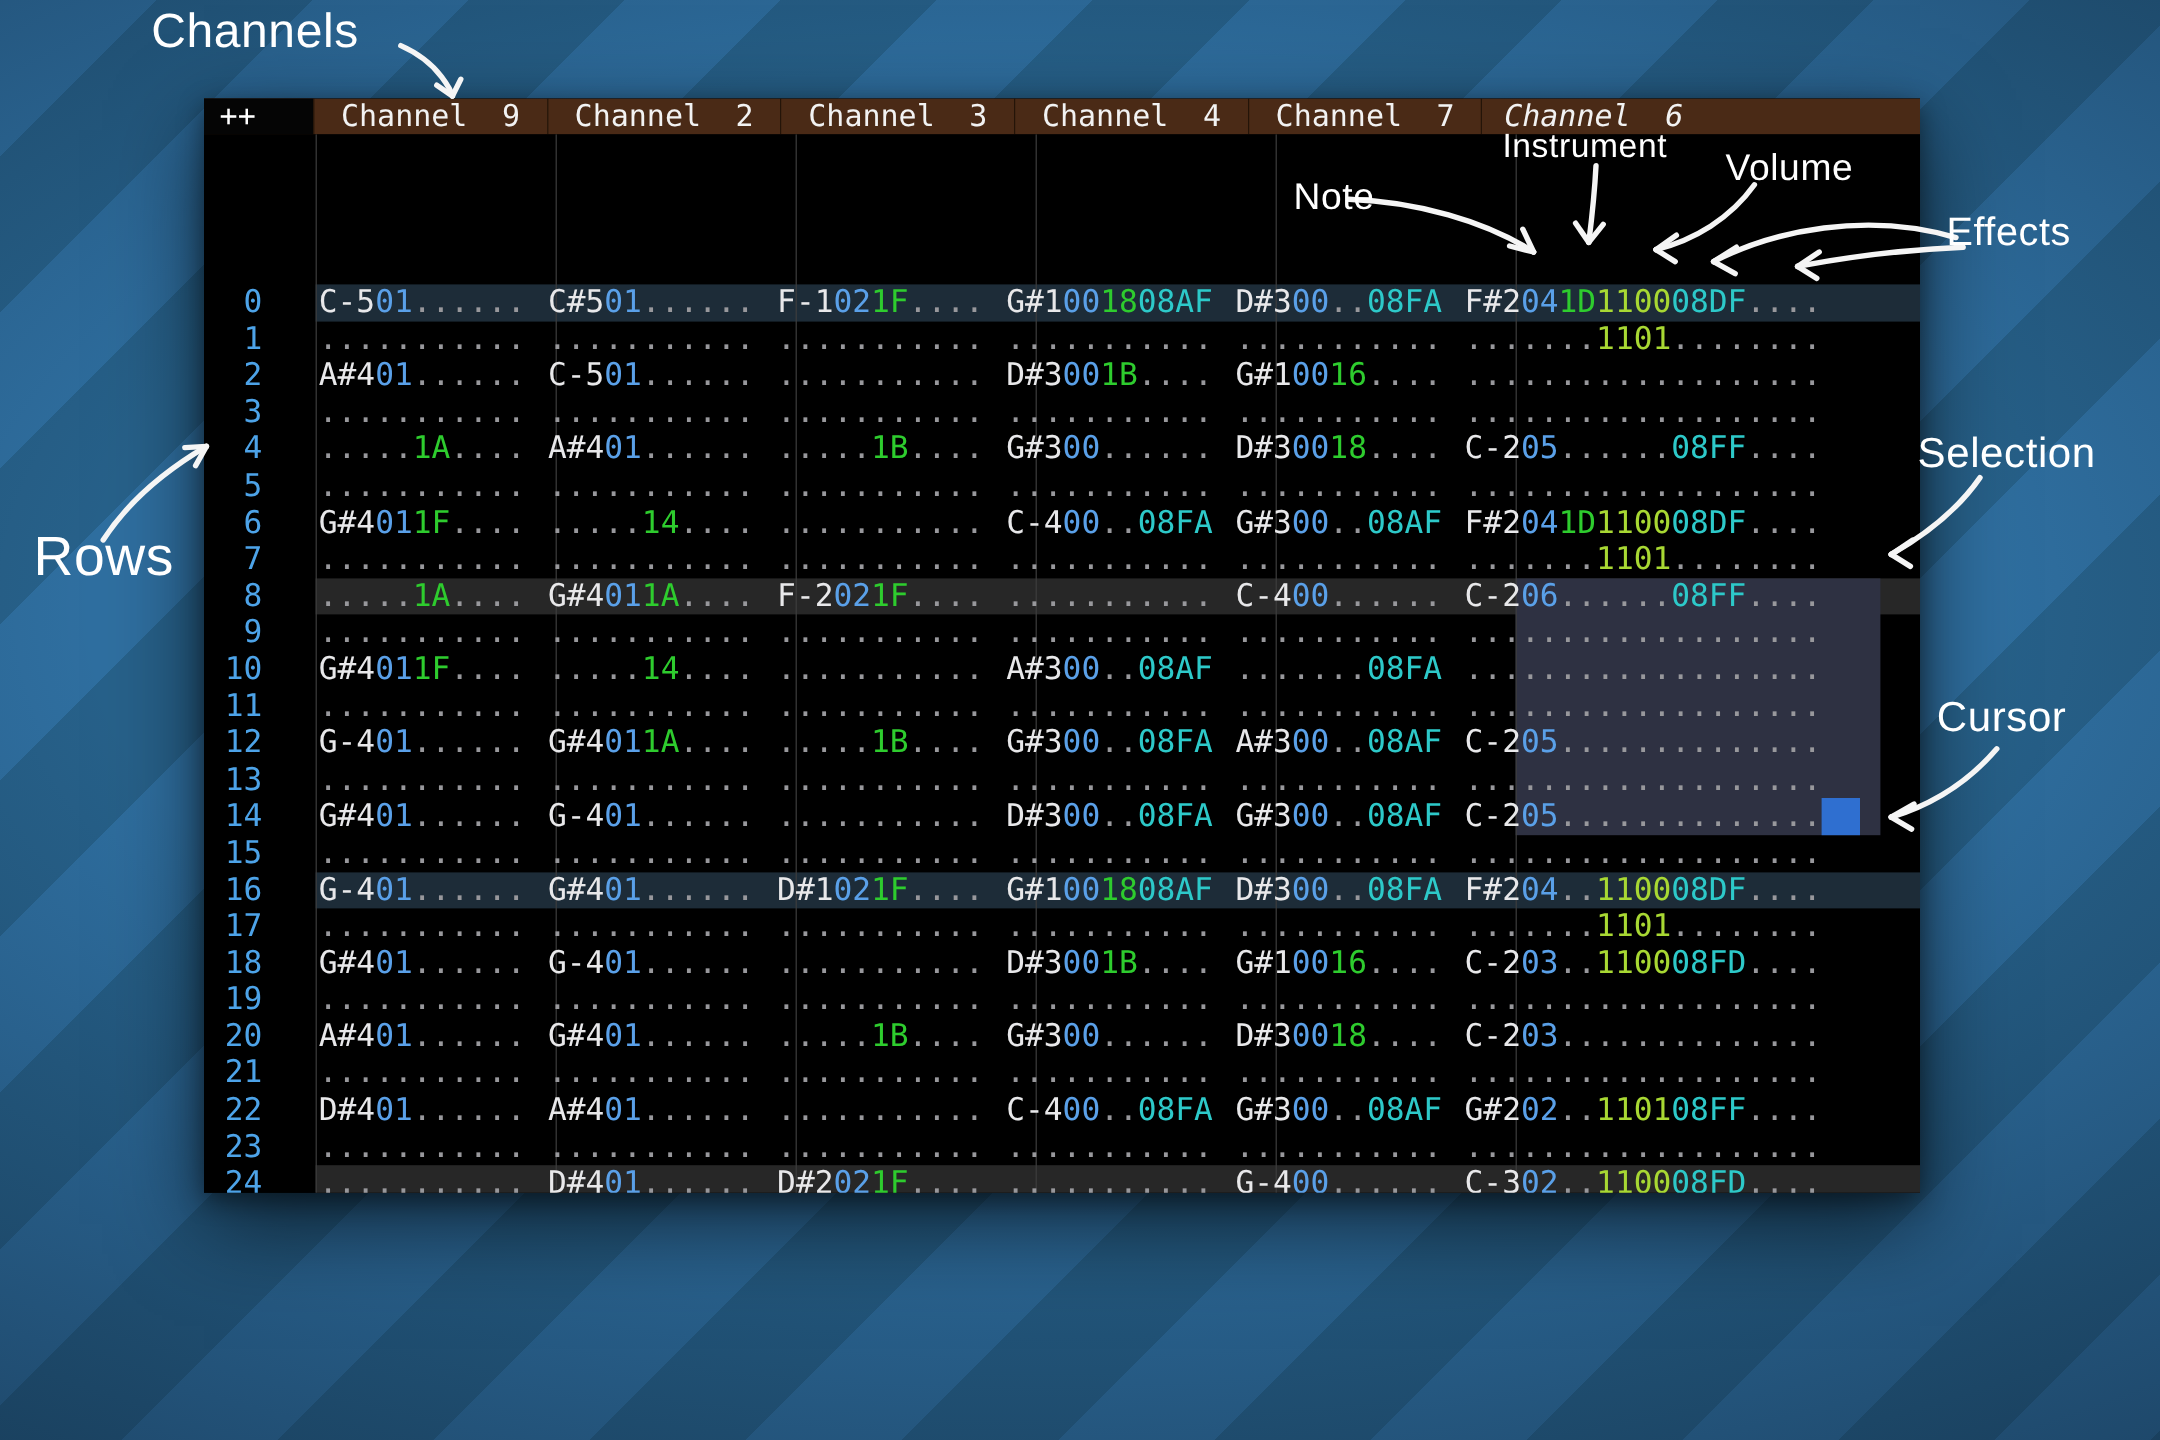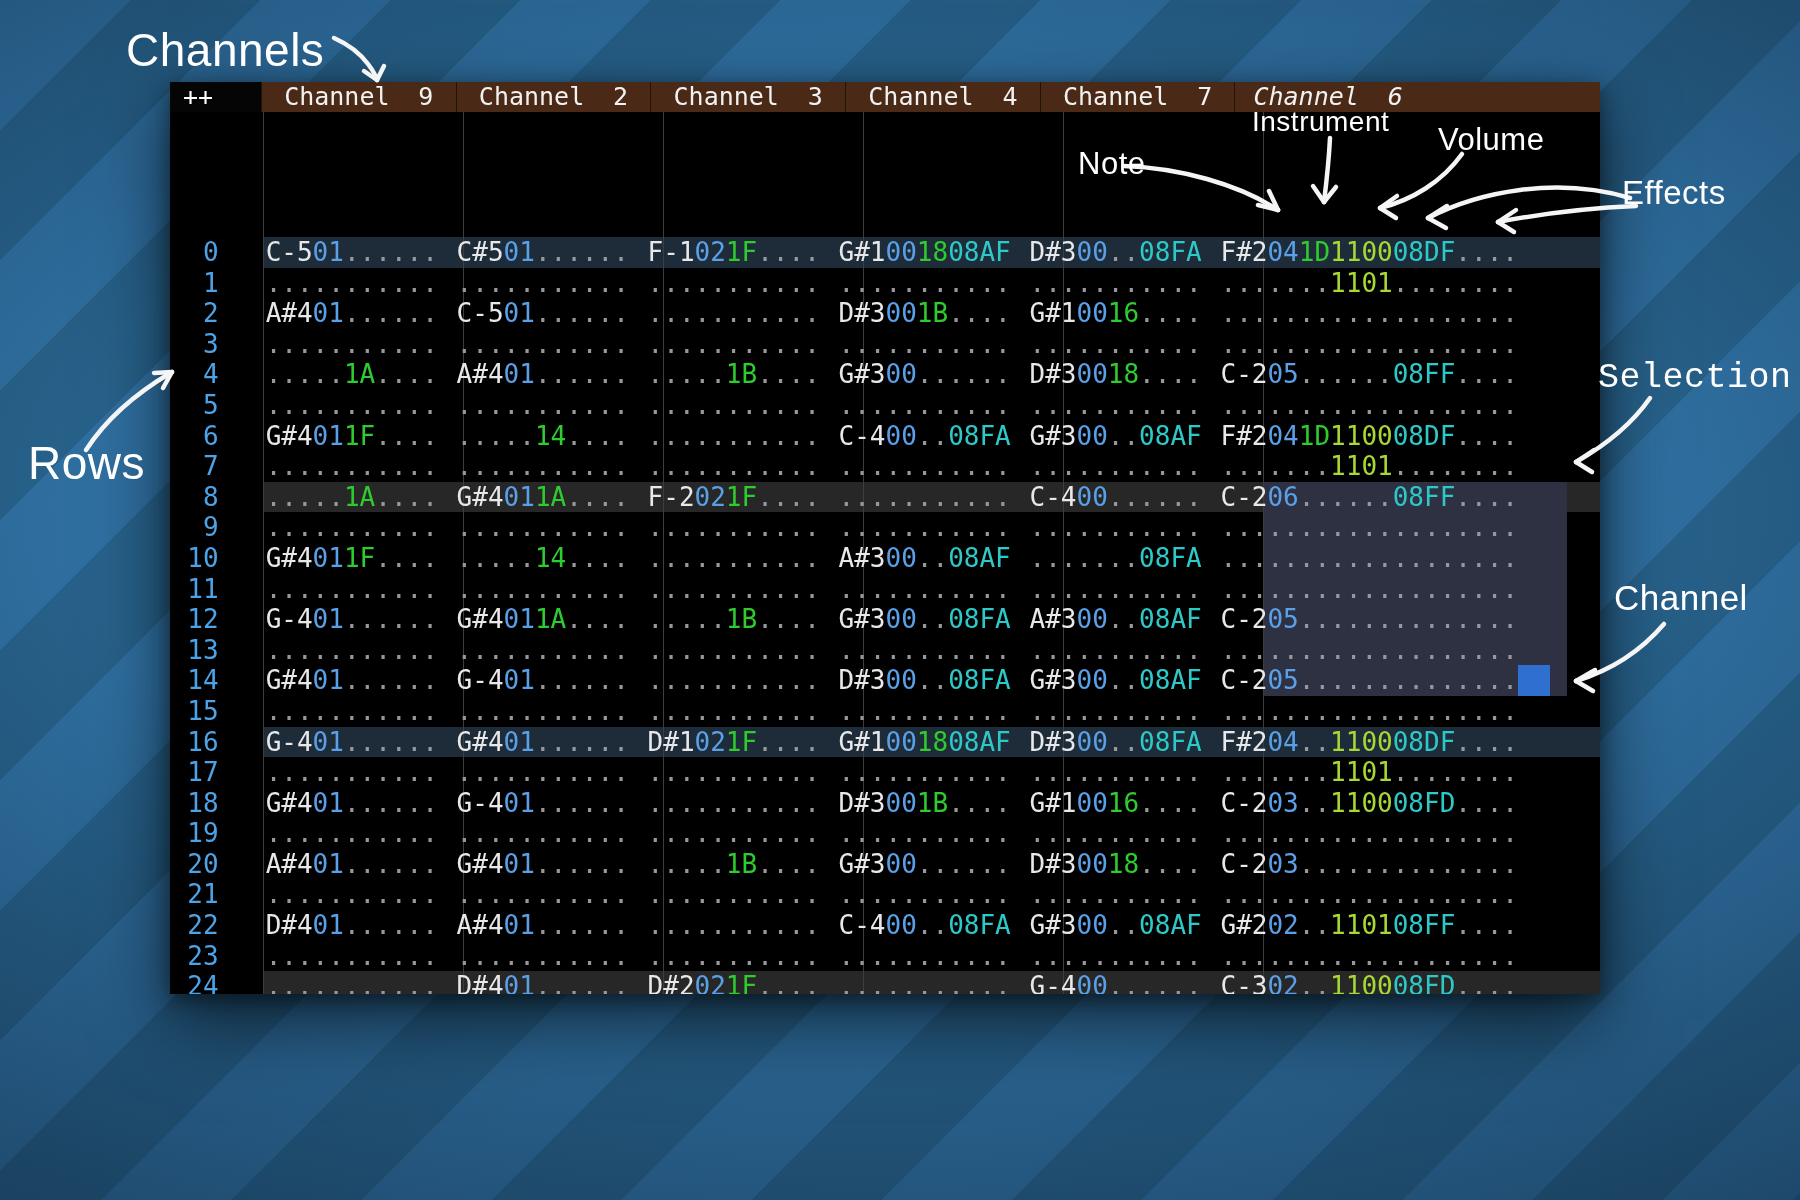--- a/index.html
+++ b/index.html
@@ -138,21 +138,21 @@
       <path d="M1576,462 L1594,450"></path>
         <path d="M1576,462 L1592,472"></path>
     </g>
     <g>
       <path d="M1664,624 C1640,652 1612,670 1576,681"></path>
       <path d="M1576,681 L1595,670"></path>
         <path d="M1576,681 L1593,691"></path>
     </g>
   </svg>
 
-  <div class="anno" style="left:126px;top:23px;font-size:46px;">Channels</div>
+  <div class="anno" style="left:126px;top:4px;font-size:40px;">Channels</div>
   <div class="anno" style="left:28px;top:436px;font-size:46px;">Rows</div>
   <div class="anno" style="left:1078px;top:146px;font-size:31px;">Note</div>
   <div class="anno" style="left:1252px;top:106px;font-size:28px;">Instrument</div>
   <div class="anno" style="left:1438px;top:122px;font-size:31px;">Volume</div>
   <div class="anno" style="left:1622px;top:174px;font-size:33px;">Effects</div>
-  <div class="anno" style="left:1598px;top:358px;font-size:35px;font-family:Liberation Mono, monospace;">Selection</div>
-  <div class="anno" style="left:1614px;top:578px;font-size:35px;">Channel</div>
+  <div class="anno" style="left:1598px;top:358px;font-size:35px;">Selection</div>
+  <div class="anno" style="left:1614px;top:578px;font-size:35px;">Cursor</div>
 </div>
 
 </body></html>

